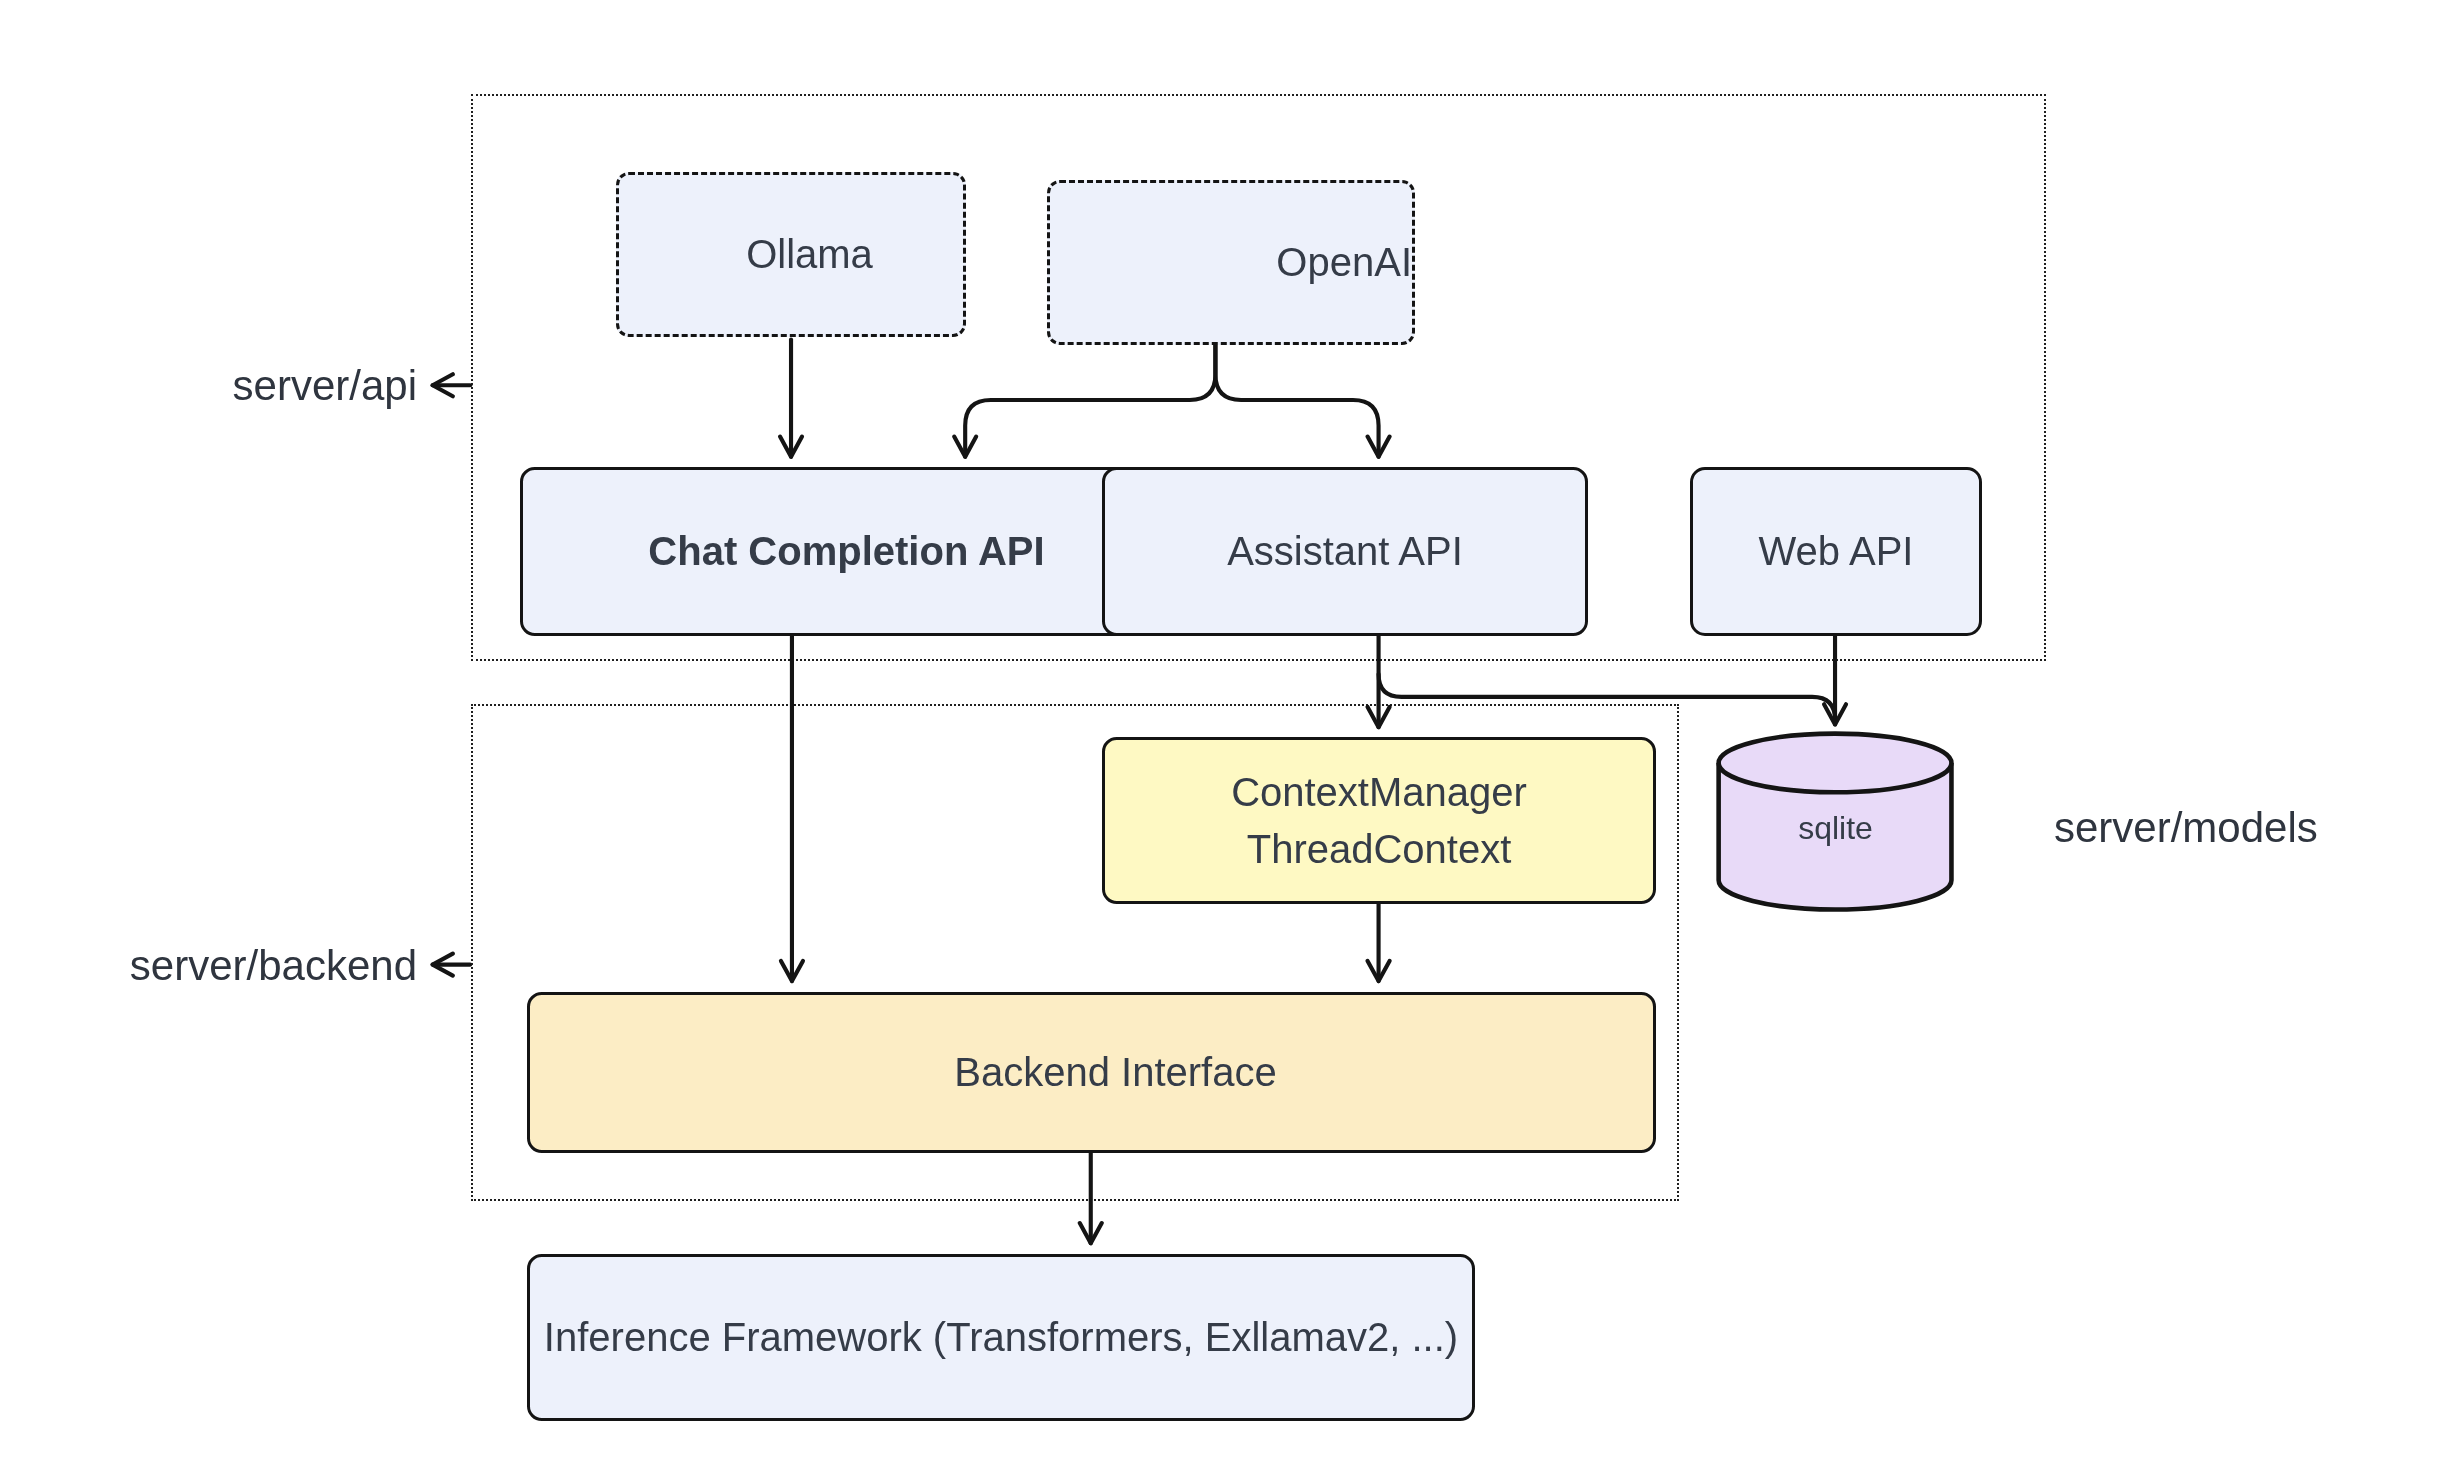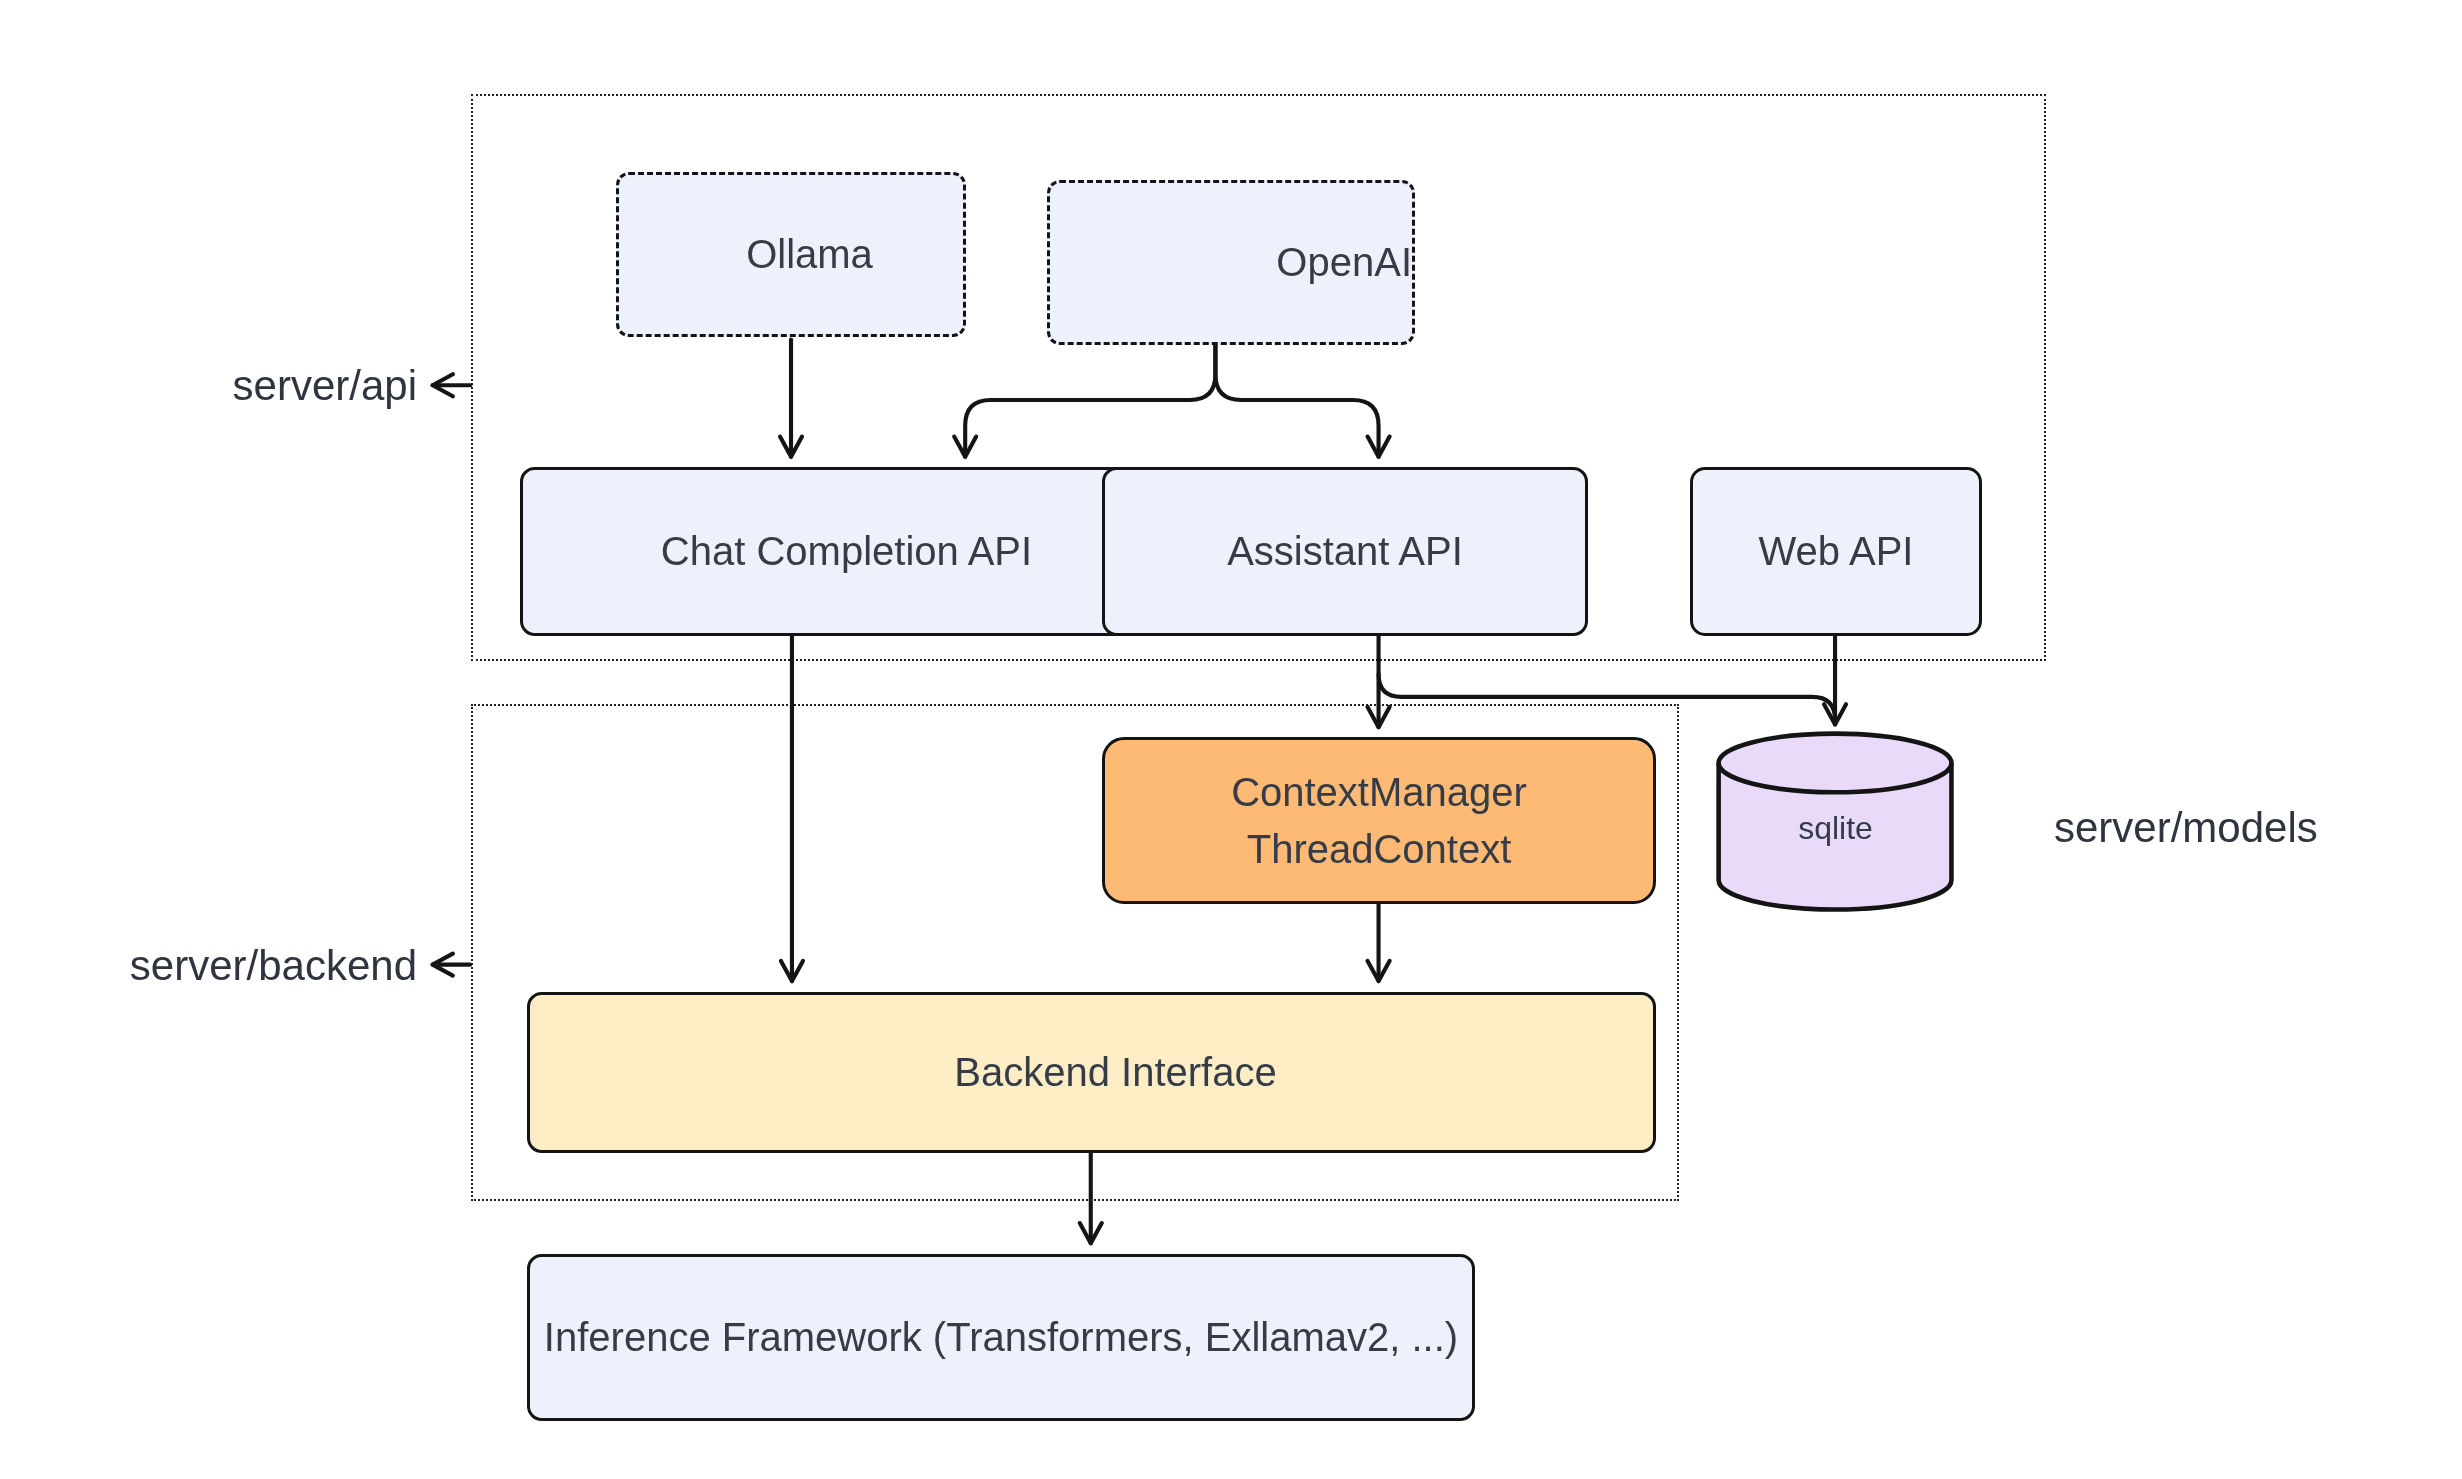--- a/index.html
+++ b/index.html
@@ -8,21 +8,21 @@
     font-family:"Liberation Sans","DejaVu Sans",sans-serif;color:#353c48;
   }
   .edges{position:absolute;left:0;top:0;width:2462px;height:1480px;}
   .node{
     position:absolute;box-sizing:border-box;display:flex;flex-direction:column;
     align-items:center;justify-content:center;text-align:center;
     font-size:40px;line-height:1.42;color:#353c48;background:#edf1fb;
     border:3.7px solid #141414;border-radius:14.7px;
   }
   .node.dashed{border:3.2px dashed #141414;border-radius:13px;}
-  .node.green{background:#fdba74;border-radius:22px;}
+  .node.green{background:#fef9c3;}
   .node.yellow{background:#fcedc5;padding-left:48px;}
   .container{
     position:absolute;box-sizing:border-box;border:2.8px dotted #1f1f1f;background:transparent;
   }
   .side-label{
     position:absolute;font-size:42px;line-height:1.2;color:#2f353f;white-space:nowrap;
   }
   .side-label.right-align{text-align:right;}
   .cyl-label{
     position:absolute;display:flex;align-items:center;justify-content:center;
@@ -63,21 +63,21 @@
     </g>
   </svg>
 
   <div class="node dashed" style="left:616px;top:172px;width:350px;height:165px;padding-left:37px;">
     <span>Ollama</span>
   </div>
   <div class="node dashed" style="left:1047px;top:180px;width:368px;height:165px;align-items:flex-end;">
     <span>OpenAI</span>
   </div>
 
-  <div class="node" style="left:520px;top:467px;width:653px;height:169px;">
+  <div class="node" style="left:520px;top:467px;width:653px;height:169px;font-weight:bold;">
     <span>Chat Completion API</span>
   </div>
   <div class="node" style="left:1102px;top:467px;width:486px;height:169px;">
     <span>Assistant API</span>
   </div>
   <div class="node" style="left:1690px;top:467px;width:292px;height:169px;border-radius:15px;">
     <span>Web API</span>
   </div>
 
   <div class="node green" style="left:1102px;top:737px;width:554px;height:167px;">

